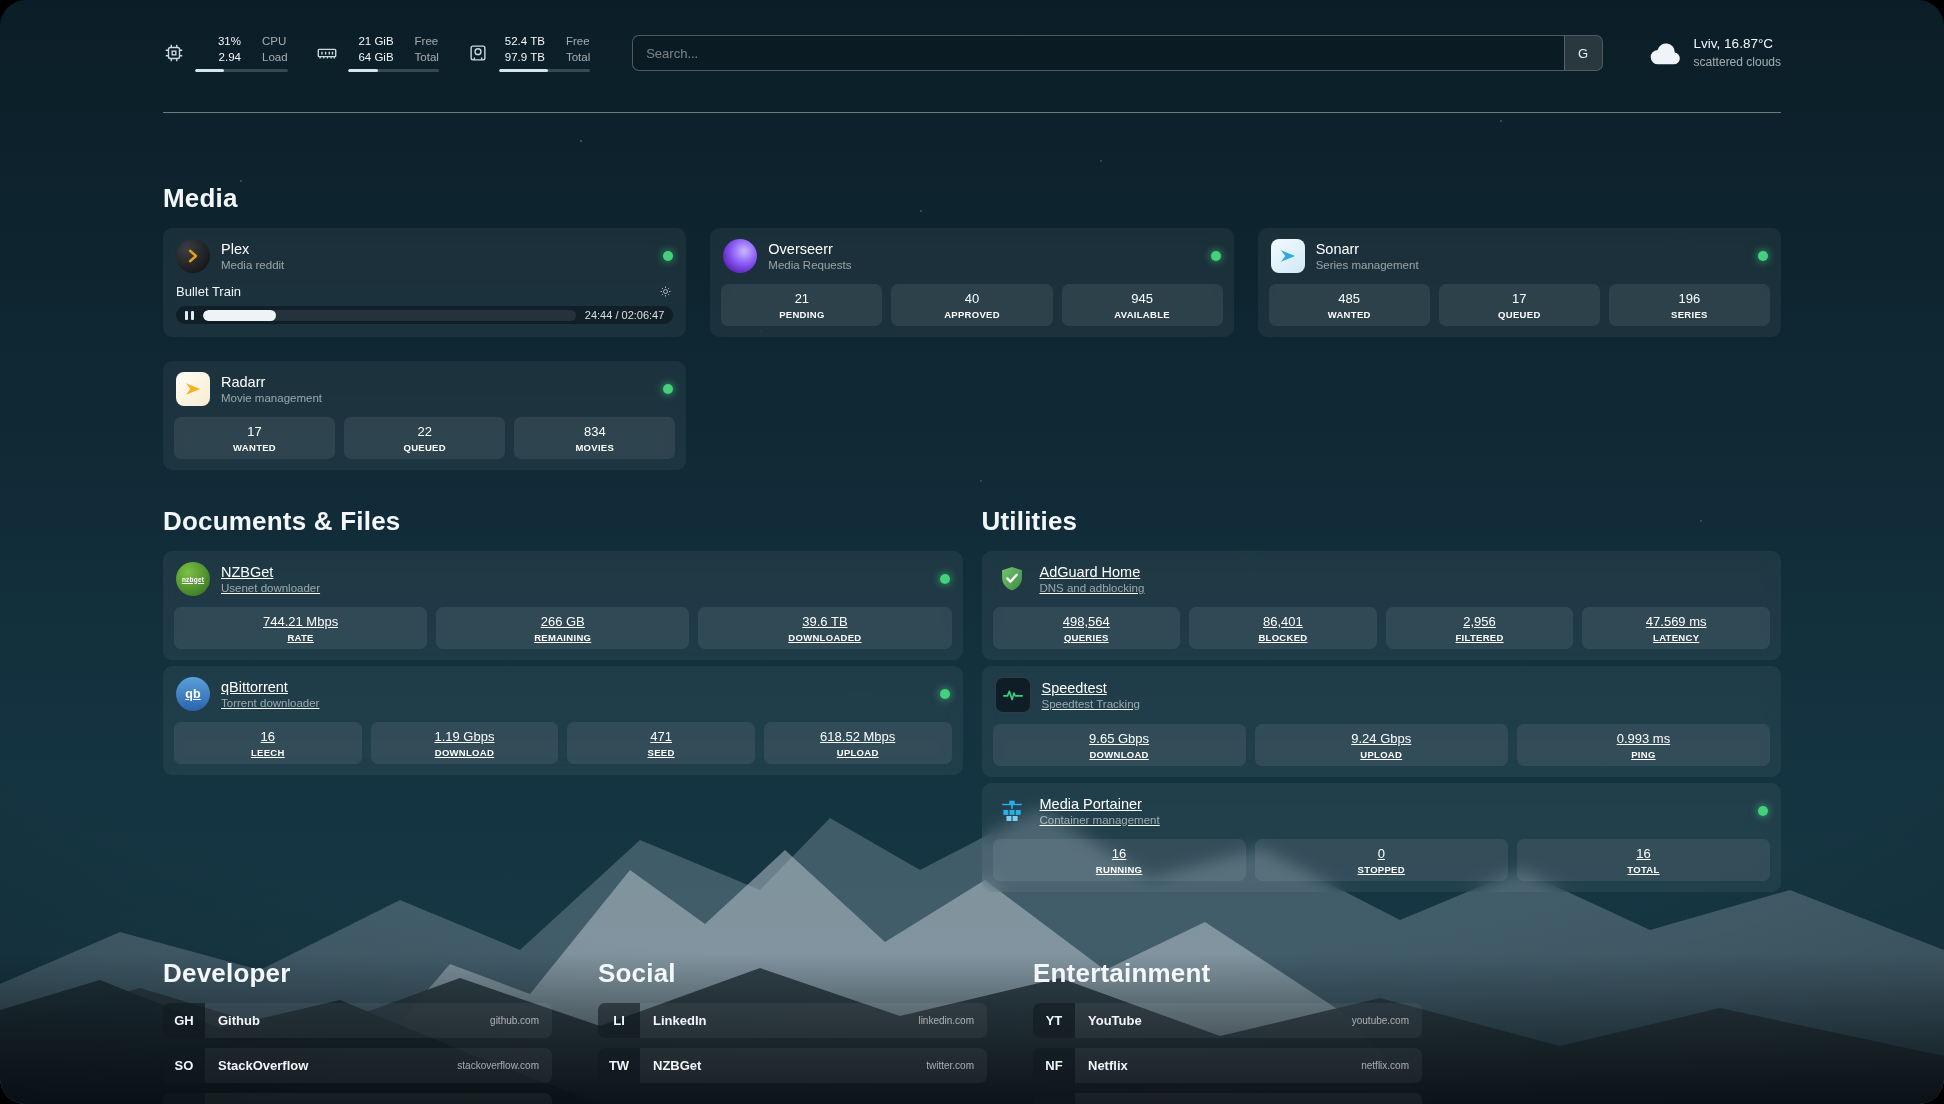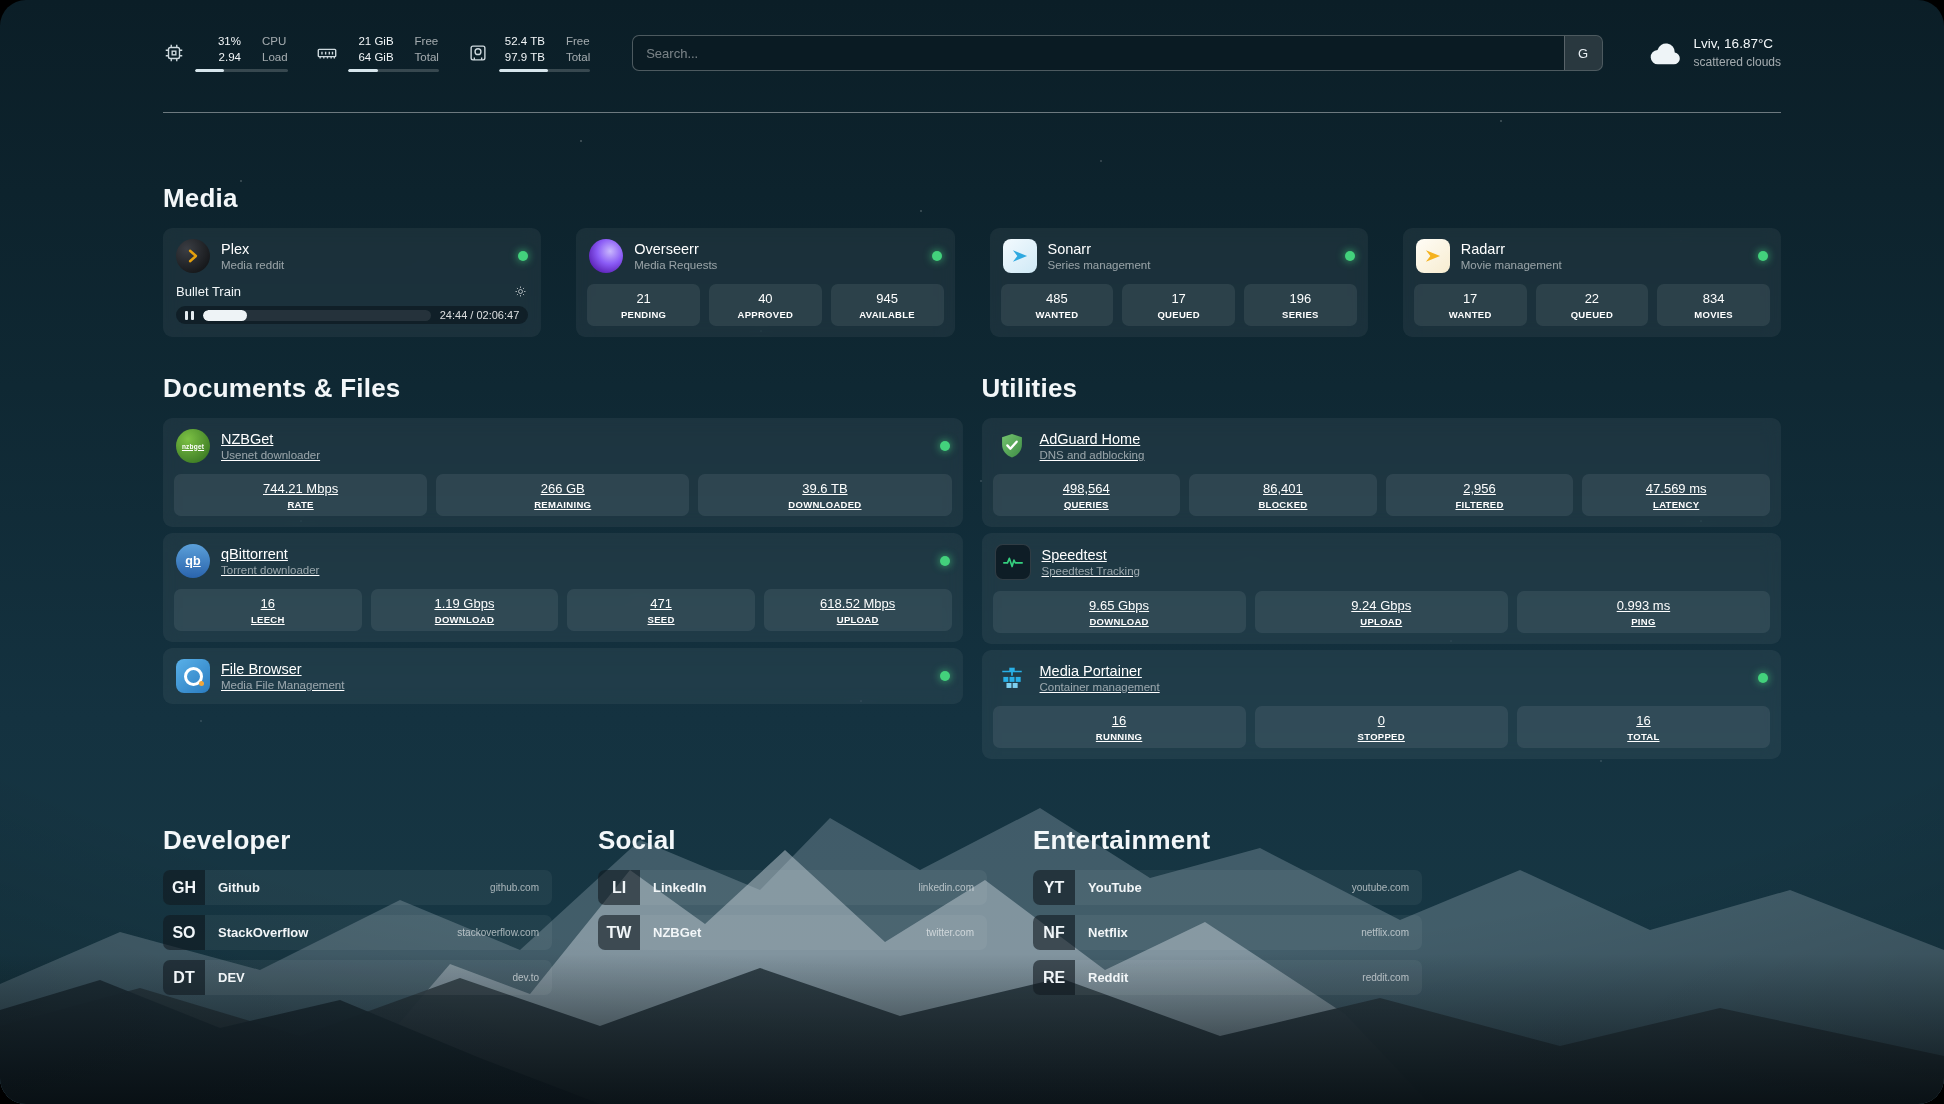--- a/index.html
+++ b/index.html
@@ -40,21 +40,21 @@
   .search input::placeholder{color:rgba(255,255,255,.45);}
   .search-btn{width:38px;background:rgba(255,255,255,.13);color:#eaf1f5;border:none;cursor:pointer;
     border-left:1px solid rgba(255,255,255,.22);font-size:13px;font-family:"Liberation Sans",sans-serif;}
   .weather{display:flex;align-items:center;gap:11px;}
   .weather-txt{text-align:left;line-height:1.4;}
   .weather-l1{font-size:13.5px;color:#f4f8fa;}
   .weather-l2{font-size:12px;color:rgba(255,255,255,.62);}
   .divider{margin:40px 0 0;border:none;border-top:1px solid rgba(255,255,255,.4);}
   h2.group-title{margin:0 0 14px;font-size:26px;font-weight:700;color:#f3f7f9;letter-spacing:.2px;}
   .media-section{margin-top:70px;}
-  .grid4{display:grid;grid-template-columns:repeat(4,1fr);gap:35px;}
+  .grid4{display:grid;grid-template-columns:repeat(3,1fr);gap:24px;}
   .two-col{display:grid;grid-template-columns:1fr 1fr;gap:19px;margin-top:36px;}
   .col-cards{display:flex;flex-direction:column;gap:6px;text-decoration:underline;}
   
   .card{background:rgba(255,255,255,.055);border-radius:9px;backdrop-filter:blur(8px);}
   .svc-header{display:flex;align-items:center;gap:11px;padding:11px 13px;cursor:pointer;}
   .svc-icon{width:34px;height:34px;flex:none;display:flex;align-items:center;justify-content:center;}
   .svc-name{font-size:14.5px;color:#fff;}
   .svc-desc{font-size:11.5px;color:rgba(255,255,255,.55);margin-top:2px;}
   .dot{margin-left:auto;width:10px;height:10px;border-radius:50%;background:#43d17c;
     box-shadow:0 0 8px rgba(67,209,124,.85);}
@@ -86,21 +86,21 @@
   .fb-ring{width:13px;height:13px;border:3px solid #fff;border-radius:50%;}
   .fb-dot{position:absolute;right:6px;bottom:7px;width:5px;height:5px;border-radius:50%;background:#f0a63c;}
   .icon-speedtest{border-radius:8px;background:#0e1d26;border:1px solid rgba(255,255,255,.14);}
   .icon-adguard,.icon-portainer{background:transparent;}
   
   .bookmarks{display:grid;grid-template-columns:repeat(3,389px);gap:46px;margin-top:66px;}
   .bm-rows{display:flex;flex-direction:column;gap:10px;margin-top:14px;}
   .bm-row{display:flex;align-items:center;height:35px;background:rgba(255,255,255,.05);
     border-radius:7px;overflow:hidden;cursor:pointer;}
   .bm-abbr{width:42px;align-self:stretch;display:flex;align-items:center;justify-content:center;
-    background:rgba(8,18,24,.58);font-size:16px;font-weight:600;color:#f0f5f8;}
+    background:rgba(8,18,24,.58);font-size:13px;font-weight:600;color:#f0f5f8;}
   .bm-name{padding-left:13px;font-size:13px;color:#f2f6f8;font-weight:bold;}
   .bm-domain{margin-left:auto;padding-right:13px;font-size:10px;color:rgba(255,255,255,.6);}
 </style>
 </head>
 <body>
 
 <div class="screen">
 
   <svg class="bg-mountains" viewBox="0 0 1944 330" preserveAspectRatio="none">
     <polygon fill="#93a7b2" opacity="0.35" points="0,210 120,158 260,196 400,126 520,176 640,66 760,116 830,44 920,96 1040,34 1150,104 1260,74 1400,146 1520,96 1650,156 1790,116 1944,176 1944,330 0,330"></polygon>
@@ -382,33 +382,20 @@
                   <div class="stat-value">471</div>
                   <div class="stat-label">SEED</div>
                 </div>
               <div class="stat">
                   <div class="stat-value">618.52 Mbps</div>
                   <div class="stat-label">UPLOAD</div>
                 </div>
             </div>
           </div>
 
-          <div class="card">
-            <div class="svc-header">
-              <span class="svc-icon icon-filebrowser">
-                  <span class="fb-ring"></span>
-                  <span class="fb-dot"></span>
-                </span>
-              <div>
-                <div class="svc-name">File Browser</div>
-                <div class="svc-desc">Media File Management</div>
-              </div>
-              <span class="dot"></span>
-            </div>
-          </div>
 
         </div>
       </section>
 
       <section>
         <h2 class="group-title">Utilities</h2>
         <div class="col-cards">
 
           <div class="card">
             <div class="svc-header">

